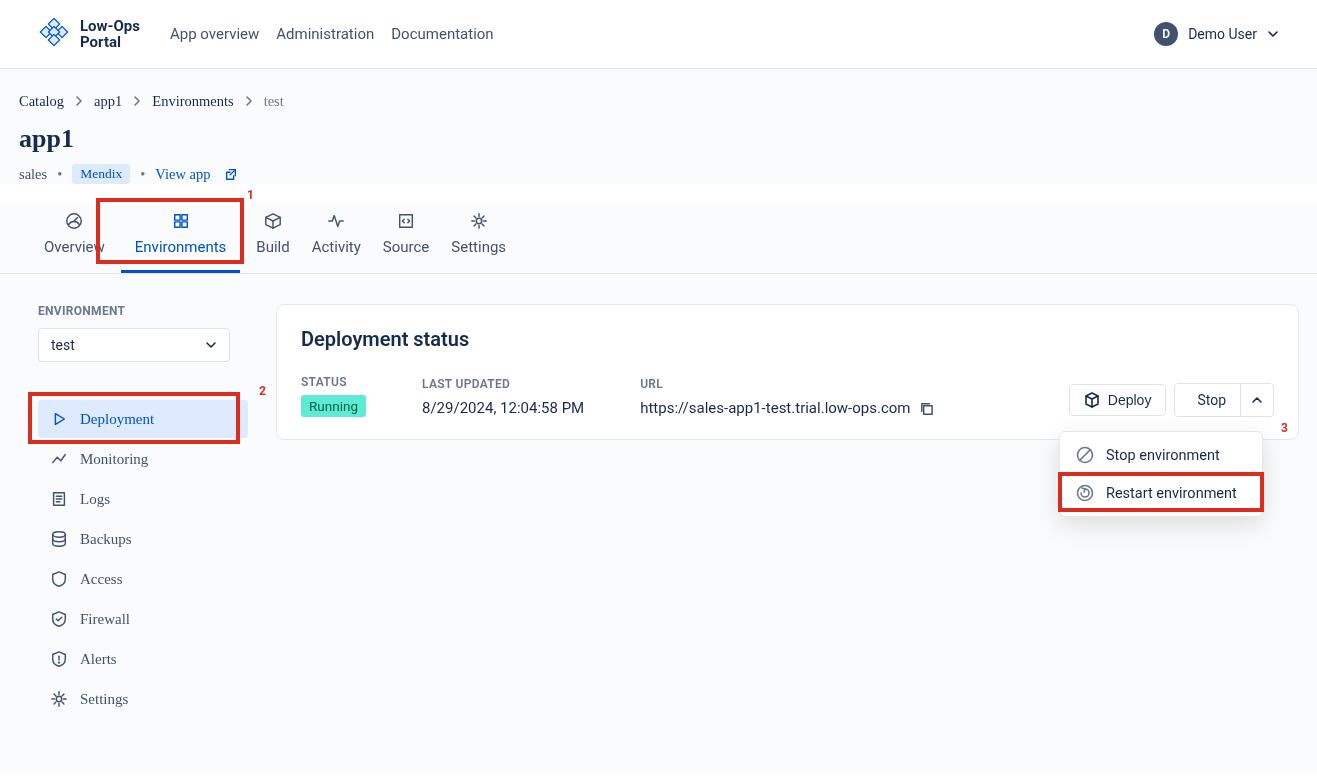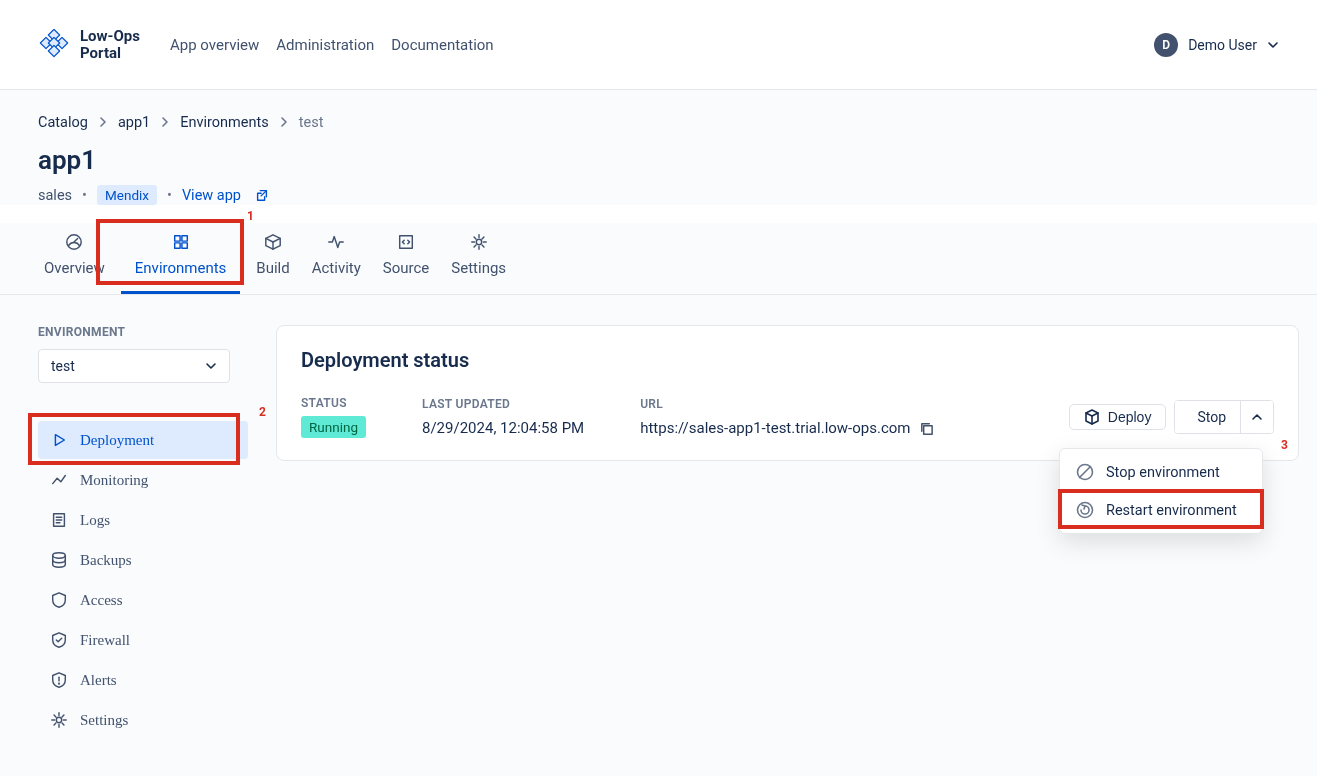--- a/index.html
+++ b/index.html
@@ -1,32 +1,32 @@
 <!DOCTYPE html>
 <html><head>
 <meta charset="utf-8">
 <style>
 * { box-sizing: border-box; margin: 0; padding: 0; }
 body { font-family: -apple-system, BlinkMacSystemFont, "Segoe UI", Roboto, Arial, sans-serif; font-size: 14px; color: #172b4d; background: #fff; }
 a { text-decoration: none; color: inherit; }
 
 
-.top-header { display: flex; align-items: center; height: 90px; padding: 0 38px; border-bottom: 1px solid #e5e7eb; background: #fff; }
+.top-header { display: flex; align-items: center; height: 69px; padding: 0 38px; border-bottom: 1px solid #e5e7eb; background: #fff; }
 .logo-wrap { display: flex; align-items: center; gap: 10px; margin-right: 30px; }
 .logo-svg { width: 32px; height: 32px; }
 .logo-text { font-weight: 700; font-size: 15px; line-height: 1.1; color:#172b4d; }
 .top-nav { display: flex; gap: 17px; }
 .top-nav a { color: #42526e; font-size: 15px; }
 .user-area { margin-left: auto; display: flex; align-items: center; gap: 10px; cursor: pointer; }
 .avatar { width: 24px; height: 24px; border-radius: 50%; background: #42526e; color: #fff; display: flex; align-items: center; justify-content: center; font-size: 12px; font-weight: 600; }
 .user-name { color: #172b4d; }
 .chev-sm { width: 12px; height: 12px; }
 
 
-.sub-header { padding: 24px 38px 0; background:#fafbfc; }
+.sub-header { padding: 24px 19px 0; background:#fafbfc;font-family:Liberation Serif, serif; }
 .crumbs { display: flex; align-items: center; gap: 10px; color: #6b778c; font-size: 14.5px; }
 .crumbs .seg { color: #172b4d; }
 .crumbs .active { color: #6b778c; }
 .crumb-sep svg { width:10px; height:10px; }
 .page-title { font-size: 26px; font-weight: 600; margin-top: 14px; color:#172b4d; }
 .meta-row { display: flex; align-items: center; gap: 10px; margin-top: 10px; color: #42526e; font-size: 14.5px; }
 .dot { color: #6b778c; }
 .pill { background: #deebff; color: #0052cc; border-radius: 3px; padding: 2px 8px; font-size: 13.5px; }
 .view-link { color: #0052cc; display: inline-flex; align-items: center; gap: 14px; }
 .ext-icon { width:14px; height:14px; }
@@ -51,30 +51,30 @@
 .env-select { margin-top: 10px; border: 1px solid #dfe1e6; border-radius: 4px; height: 34px; display: flex; align-items: center; justify-content: space-between; padding: 0 12px; cursor: pointer; width: 192px; background:#fff; }
 .side-nav { margin-top: 38px; display: flex; flex-direction: column; gap: 2px; }
 .side-item { display: flex; align-items: center; gap: 12px; padding: 10px 12px; border-radius: 4px; color: #42526e; cursor: pointer; font-size: 15px; font-family: Liberation Serif, serif; }
 .side-item .sicon { width: 18px; height: 18px; }
 .side-item.active { background: #deebff; color: #0052cc; }
 
 
 .content-col { flex: 1; }
 .panel { background: #fff; border: 1px solid #e5e7eb; border-radius: 8px; padding: 22px 24px; position: relative; }
 .panel-title { font-size: 20px; font-weight: 600; margin-bottom: 20px; }
-.status-row { display: flex; gap: 56px; align-items: center; margin-top: 24px; }
+.status-row { display: flex; gap: 56px; align-items: flex-end; margin-top: 24px; }
 .stat-block .lbl { font-size: 12px; font-weight: 600; color: #6b778c; letter-spacing: 0.3px; }
 .stat-block .val { font-size: 15px; color: #172b4d; margin-top: 8px; }
 .badge-run { display: inline-block; background: #5eead4; color: #006644; border-radius: 3px; padding: 3px 8px; font-size: 13.5px; margin-top: 6px; }
 .url-val { color: #0052cc; display: inline-flex; align-items: center; gap: 8px; }
 .copy-icon { width:15px; height:15px; cursor:pointer; color:#42526e; }
 
 
 .actions { margin-left: auto; display: flex; gap: 8px; align-items: center; }
-.btn { border: 1px solid #dfe1e6; background: #fff; border-radius: 5px; height: 26px; padding: 0 14px; display: inline-flex; align-items: center; gap: 8px; font-size: 14px; cursor: pointer; color: #172b4d; }
+.btn { border: 1px solid #dfe1e6; background: #fff; border-radius: 5px; height: 32px; padding: 0 14px; display: inline-flex; align-items: center; gap: 8px; font-size: 14px; cursor: pointer; color: #172b4d; }
 .btn .bicon { width: 16px; height: 16px; }
 .btn-split { display: inline-flex; border: 1px solid #dfe1e6; border-radius: 4px; overflow: hidden; height: 34px; }
 .btn-split .seg-a { display: inline-flex; align-items: center; gap: 8px; padding: 0 14px; border-right: 1px solid #dfe1e6; cursor: pointer; background:#fff; }
 .btn-split .seg-b { display: inline-flex; align-items: center; padding: 0 10px; cursor: pointer; background:#fff; }
 
 
 .dropdown { position: absolute; top: 48px; right: 11px; width: 204px; background: #fff; border: 1px solid #e5e7eb; border-radius: 6px; box-shadow: 0 8px 24px rgba(0,0,0,0.12); z-index: 40; padding: 4px 0; }
 .drop-item { display: flex; align-items: center; gap: 12px; padding: 10px 16px; cursor: pointer; font-size: 14.5px; color:#172b4d; }
 .drop-item .dicon { width: 18px; height: 18px; color:#6b778c; }
 

